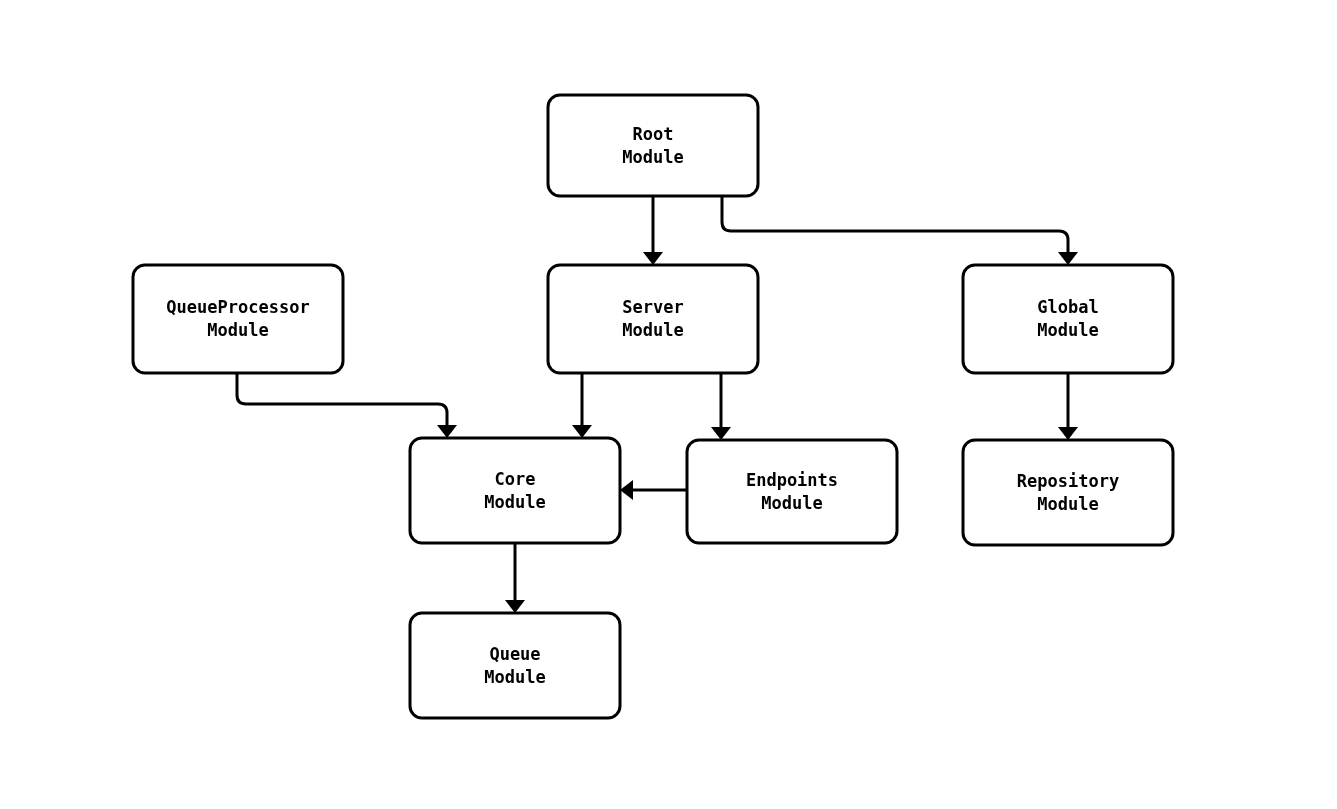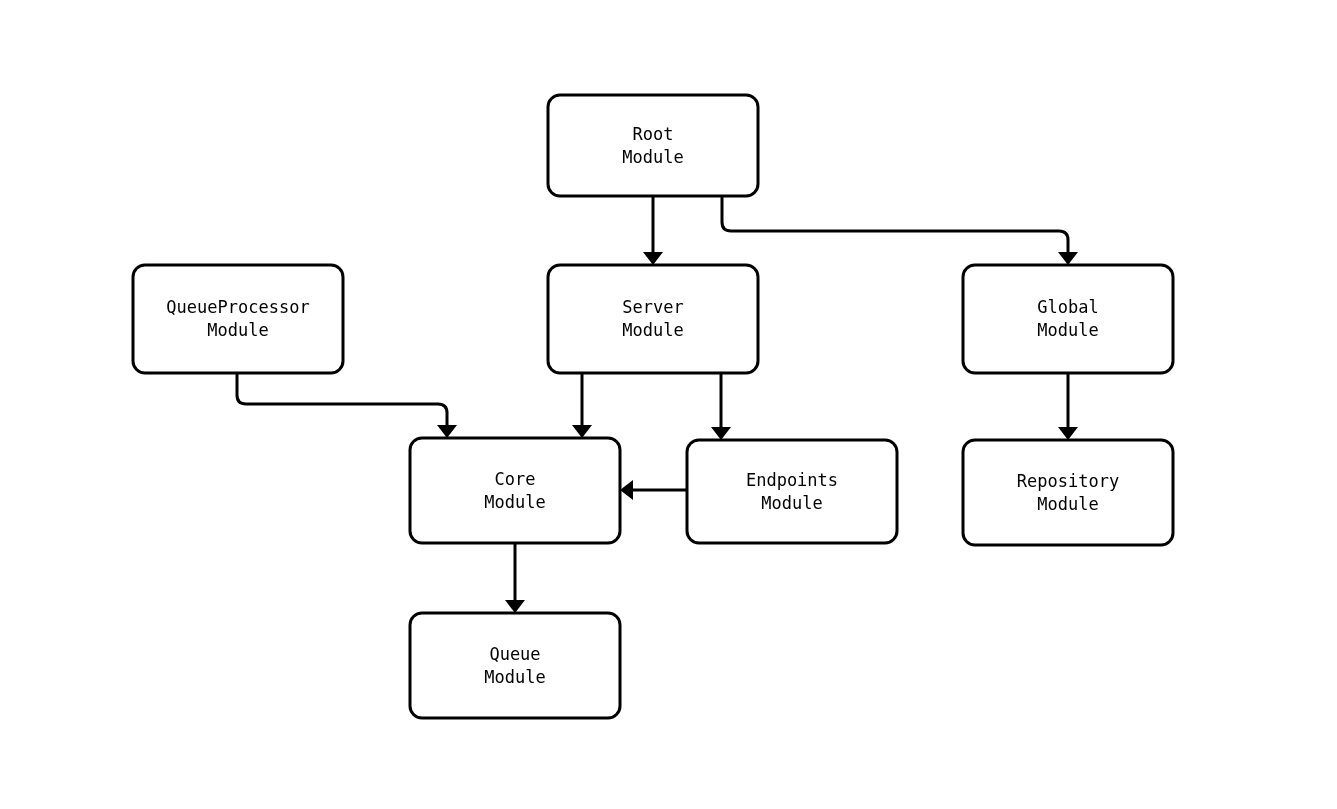--- a/index.html
+++ b/index.html
@@ -11,20 +11,21 @@
     width: 1337px;
     height: 809px;
     overflow: hidden;
     font-family: "DejaVu Sans Mono", monospace;
   }
   #diagram-root {
     position: relative;
     width: 1337px;
     height: 759px;
     background: #ffffff;
+    font-weight: bold;
   }
   svg#diagram-svg {
     position: absolute;
     top: 0;
     left: 0;
     width: 1337px;
     height: 809px;
     display: block;
   }
   .node-rect {

